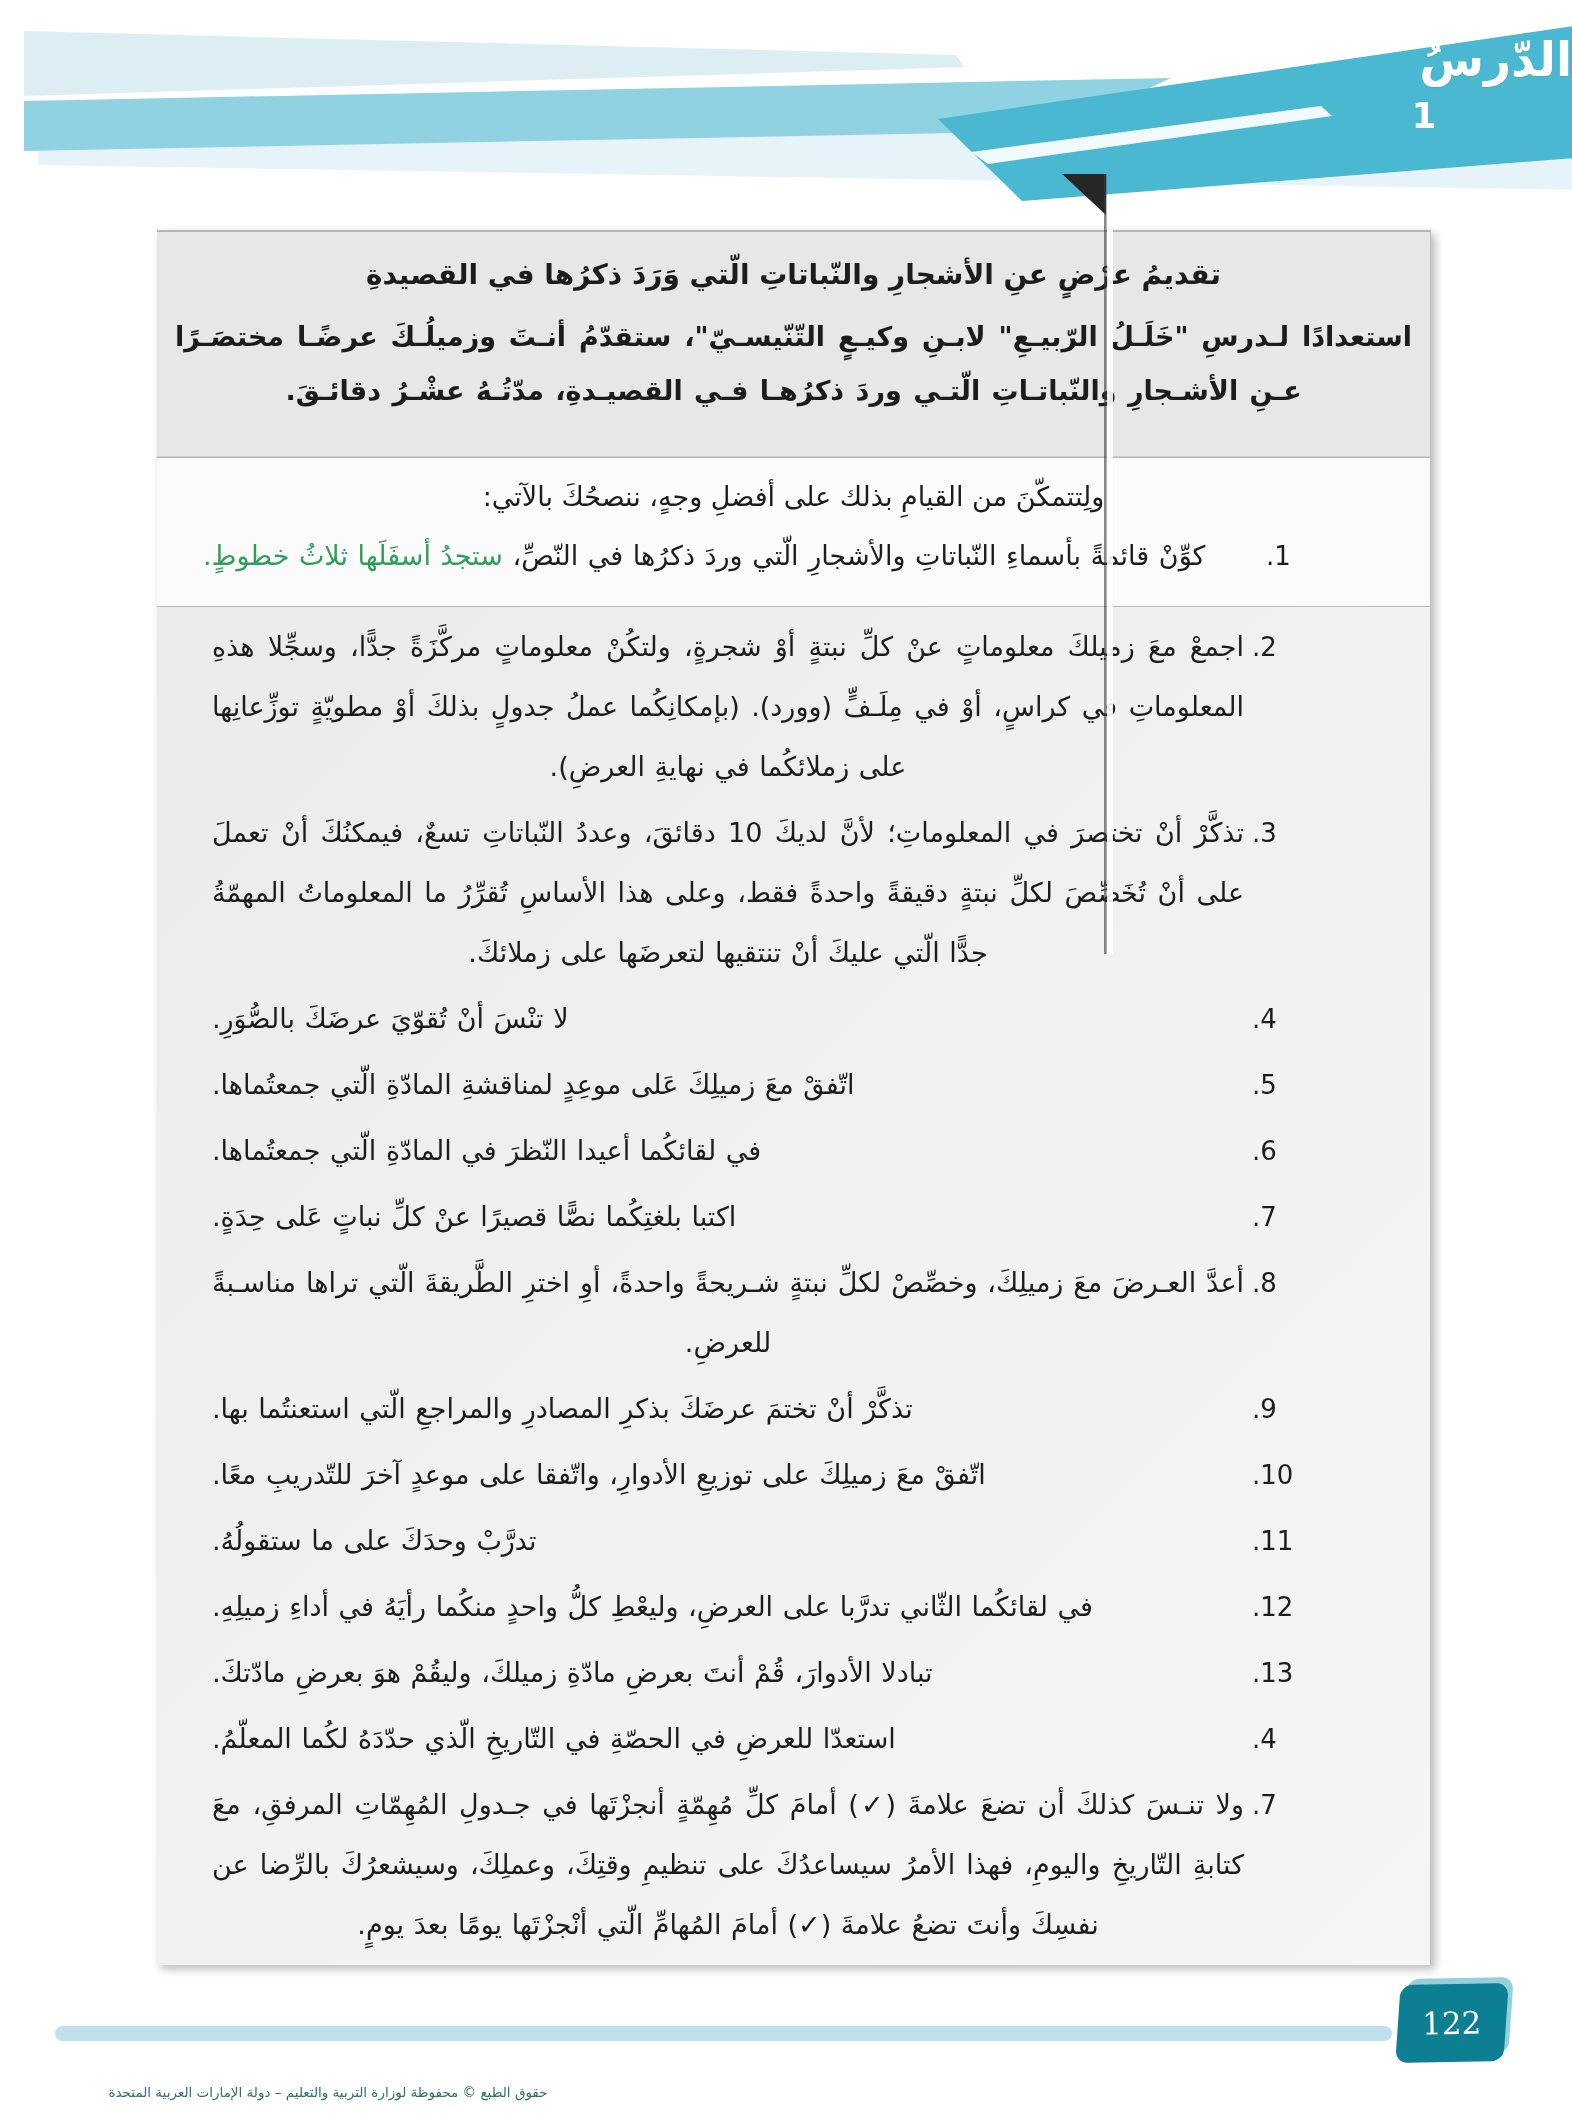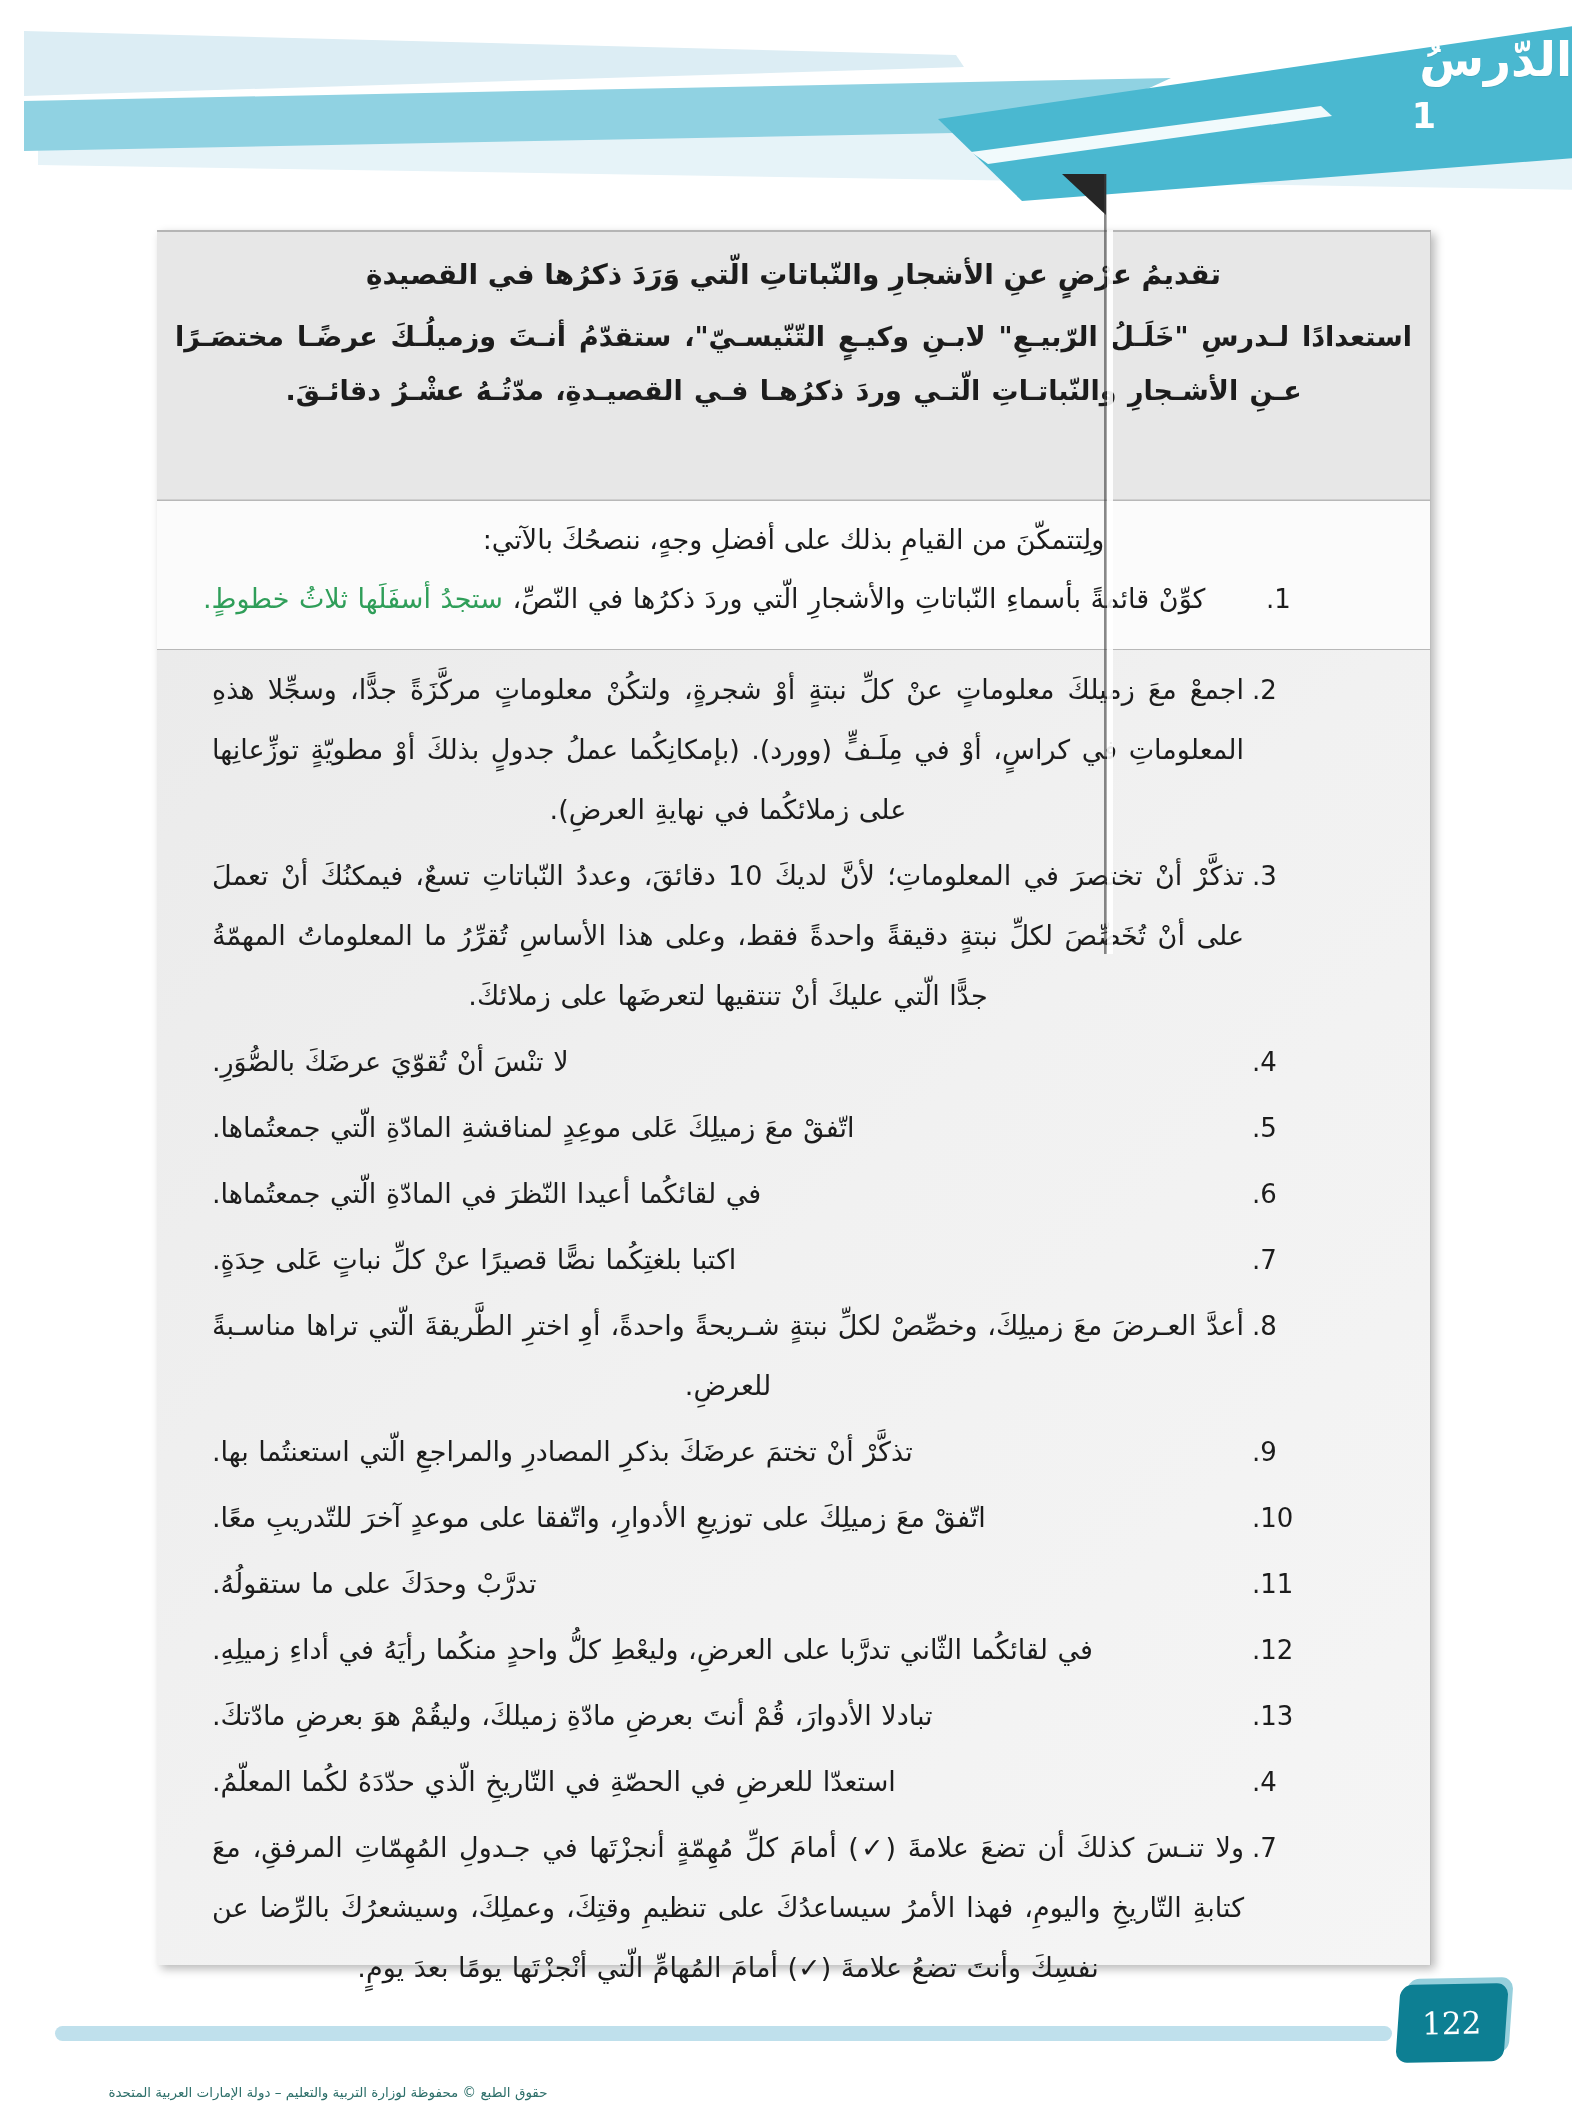--- a/index.html
+++ b/index.html
@@ -11,21 +11,21 @@
   .lesson-label{position:absolute;top:34px;right:16px;color:#ffffff;font-weight:bold;
     font-size:47px;line-height:1.1;direction:rtl;text-shadow:0 1px 1px rgba(0,0,0,.08);}
   .lesson-number{position:absolute;top:96px;right:152px;color:#ffffff;font-weight:bold;font-size:35px;}
 
   
   .page{position:absolute;left:157px;top:230px;width:1273px;height:1733px;
     background:linear-gradient(135deg,#e9e9e9 0%,#f1f1f1 55%,#f5f5f5 100%);
     border-top:2px solid #b5b5b5;border-right:1px solid #bdbdbd;
     box-shadow:4px 4px 9px rgba(0,0,0,.28);direction:rtl;color:#1c1c1c;}
 
-  .intro-box{box-sizing:border-box;width:100%;height:268px;background:#e7e7e7;
+  .intro-box{box-sizing:border-box;width:100%;height:225px;background:#e7e7e7;
     border-bottom:1px solid #cfcfcf;padding:20px 18px 0 18px;}
   .intro-title{font-size:28px;font-weight:bold;text-align:center;line-height:46px;}
   .intro-body{font-size:27px;font-weight:bold;line-height:54px;margin-top:12px;
     text-align:justify;text-align-last:center;word-spacing:2px;}
 
   .callout{box-sizing:border-box;width:100%;height:150px;background:#fbfbfb;
     border:1px solid #b8b8b8;border-right:none;border-left:none;padding:10px 16px 0 16px;}
   .lead-text{font-size:27px;line-height:58px;text-align:center;}
 
   .list-area{padding-top:10px;}

